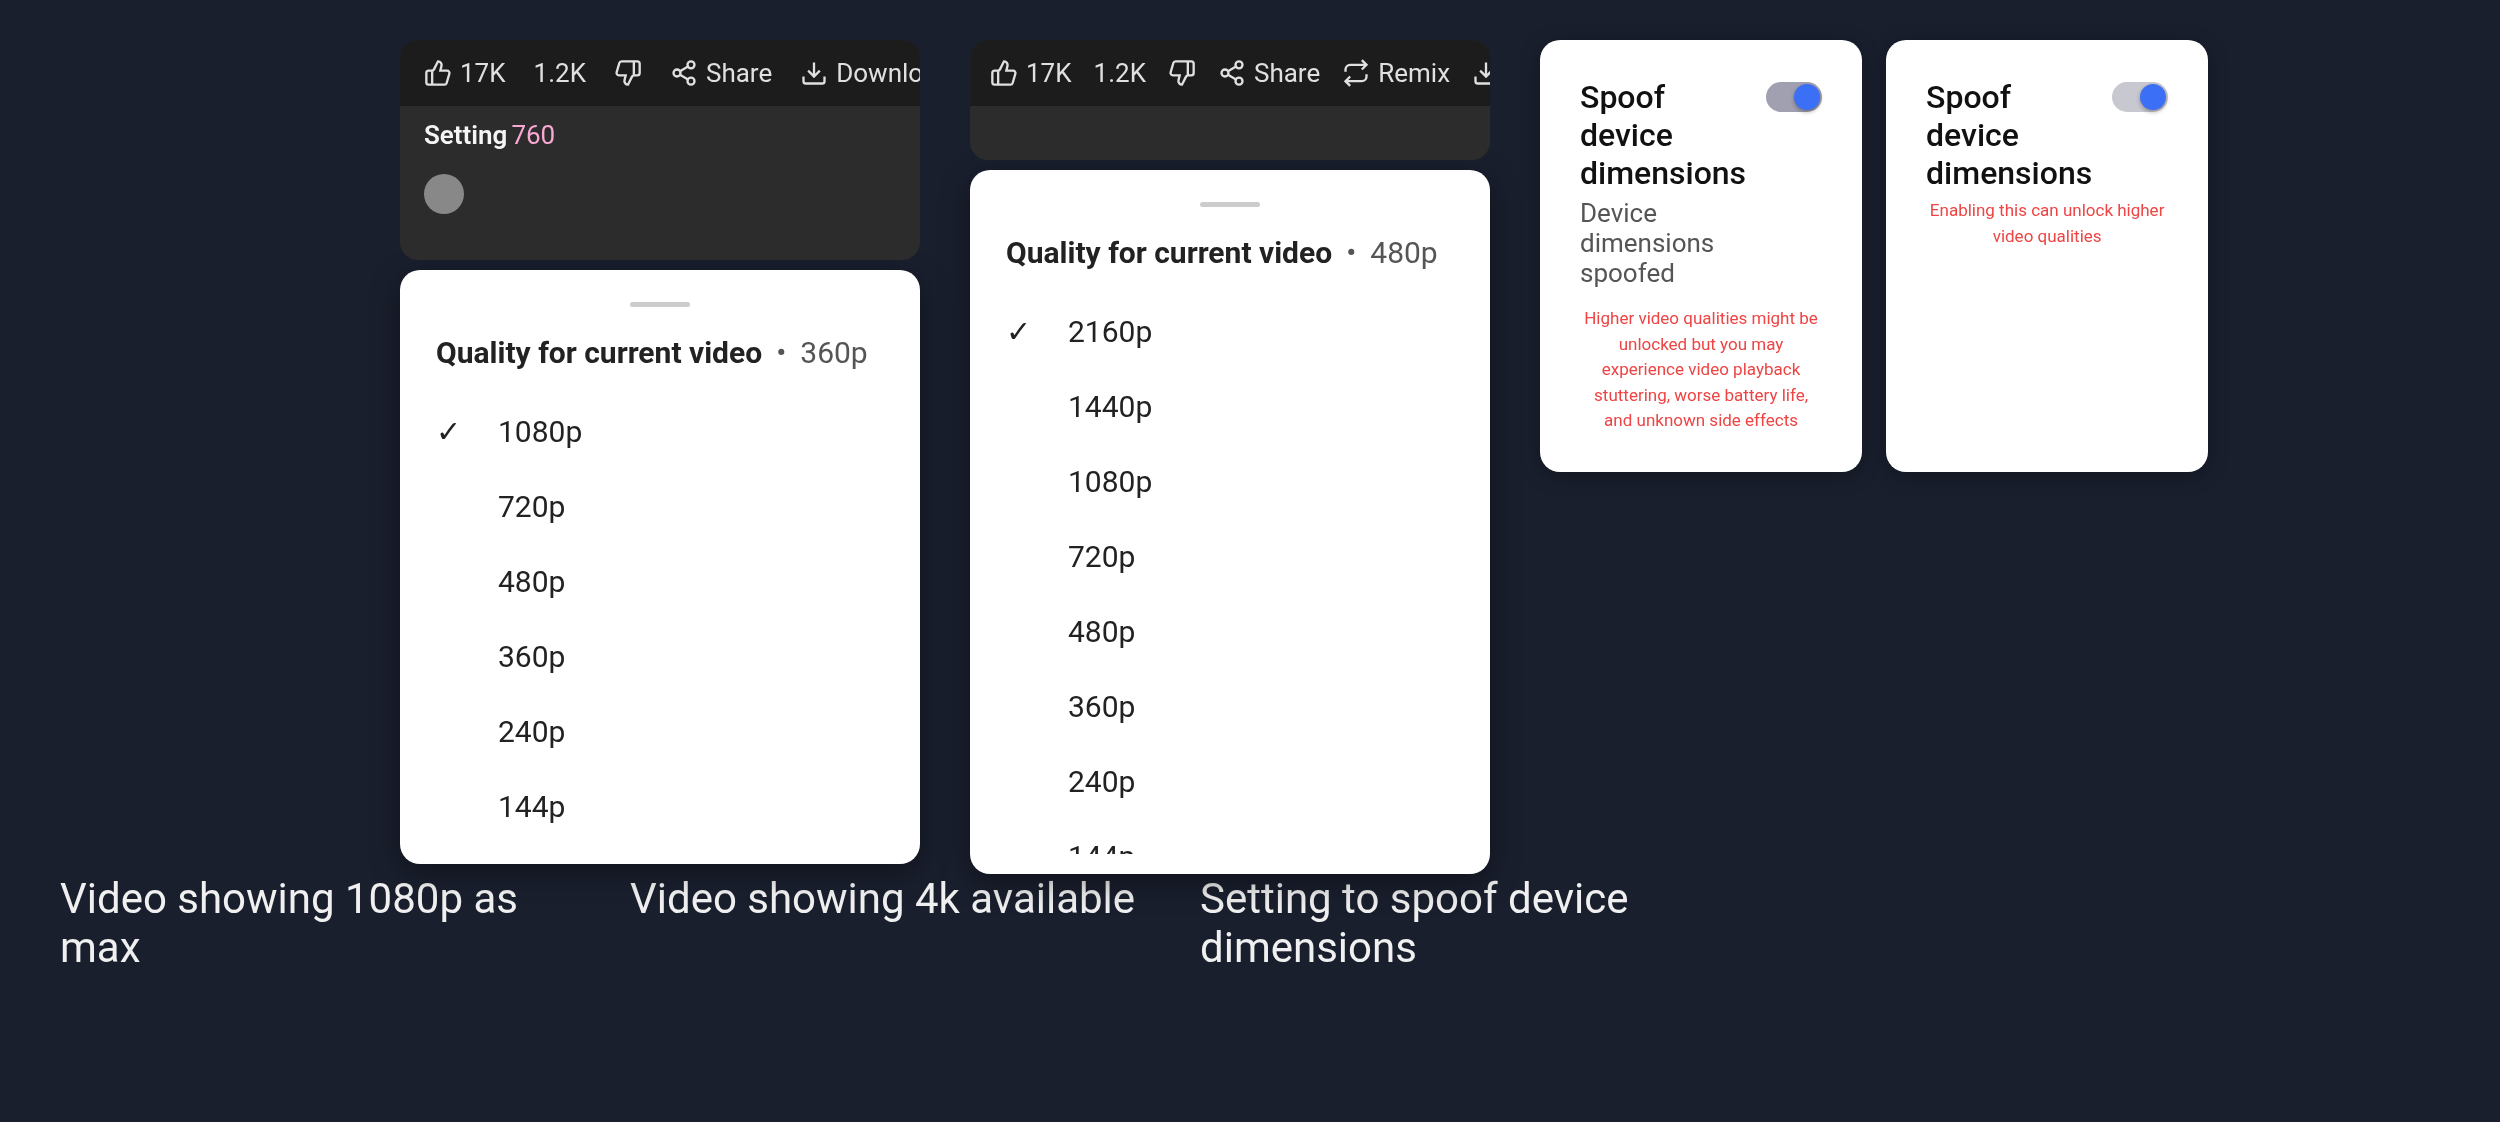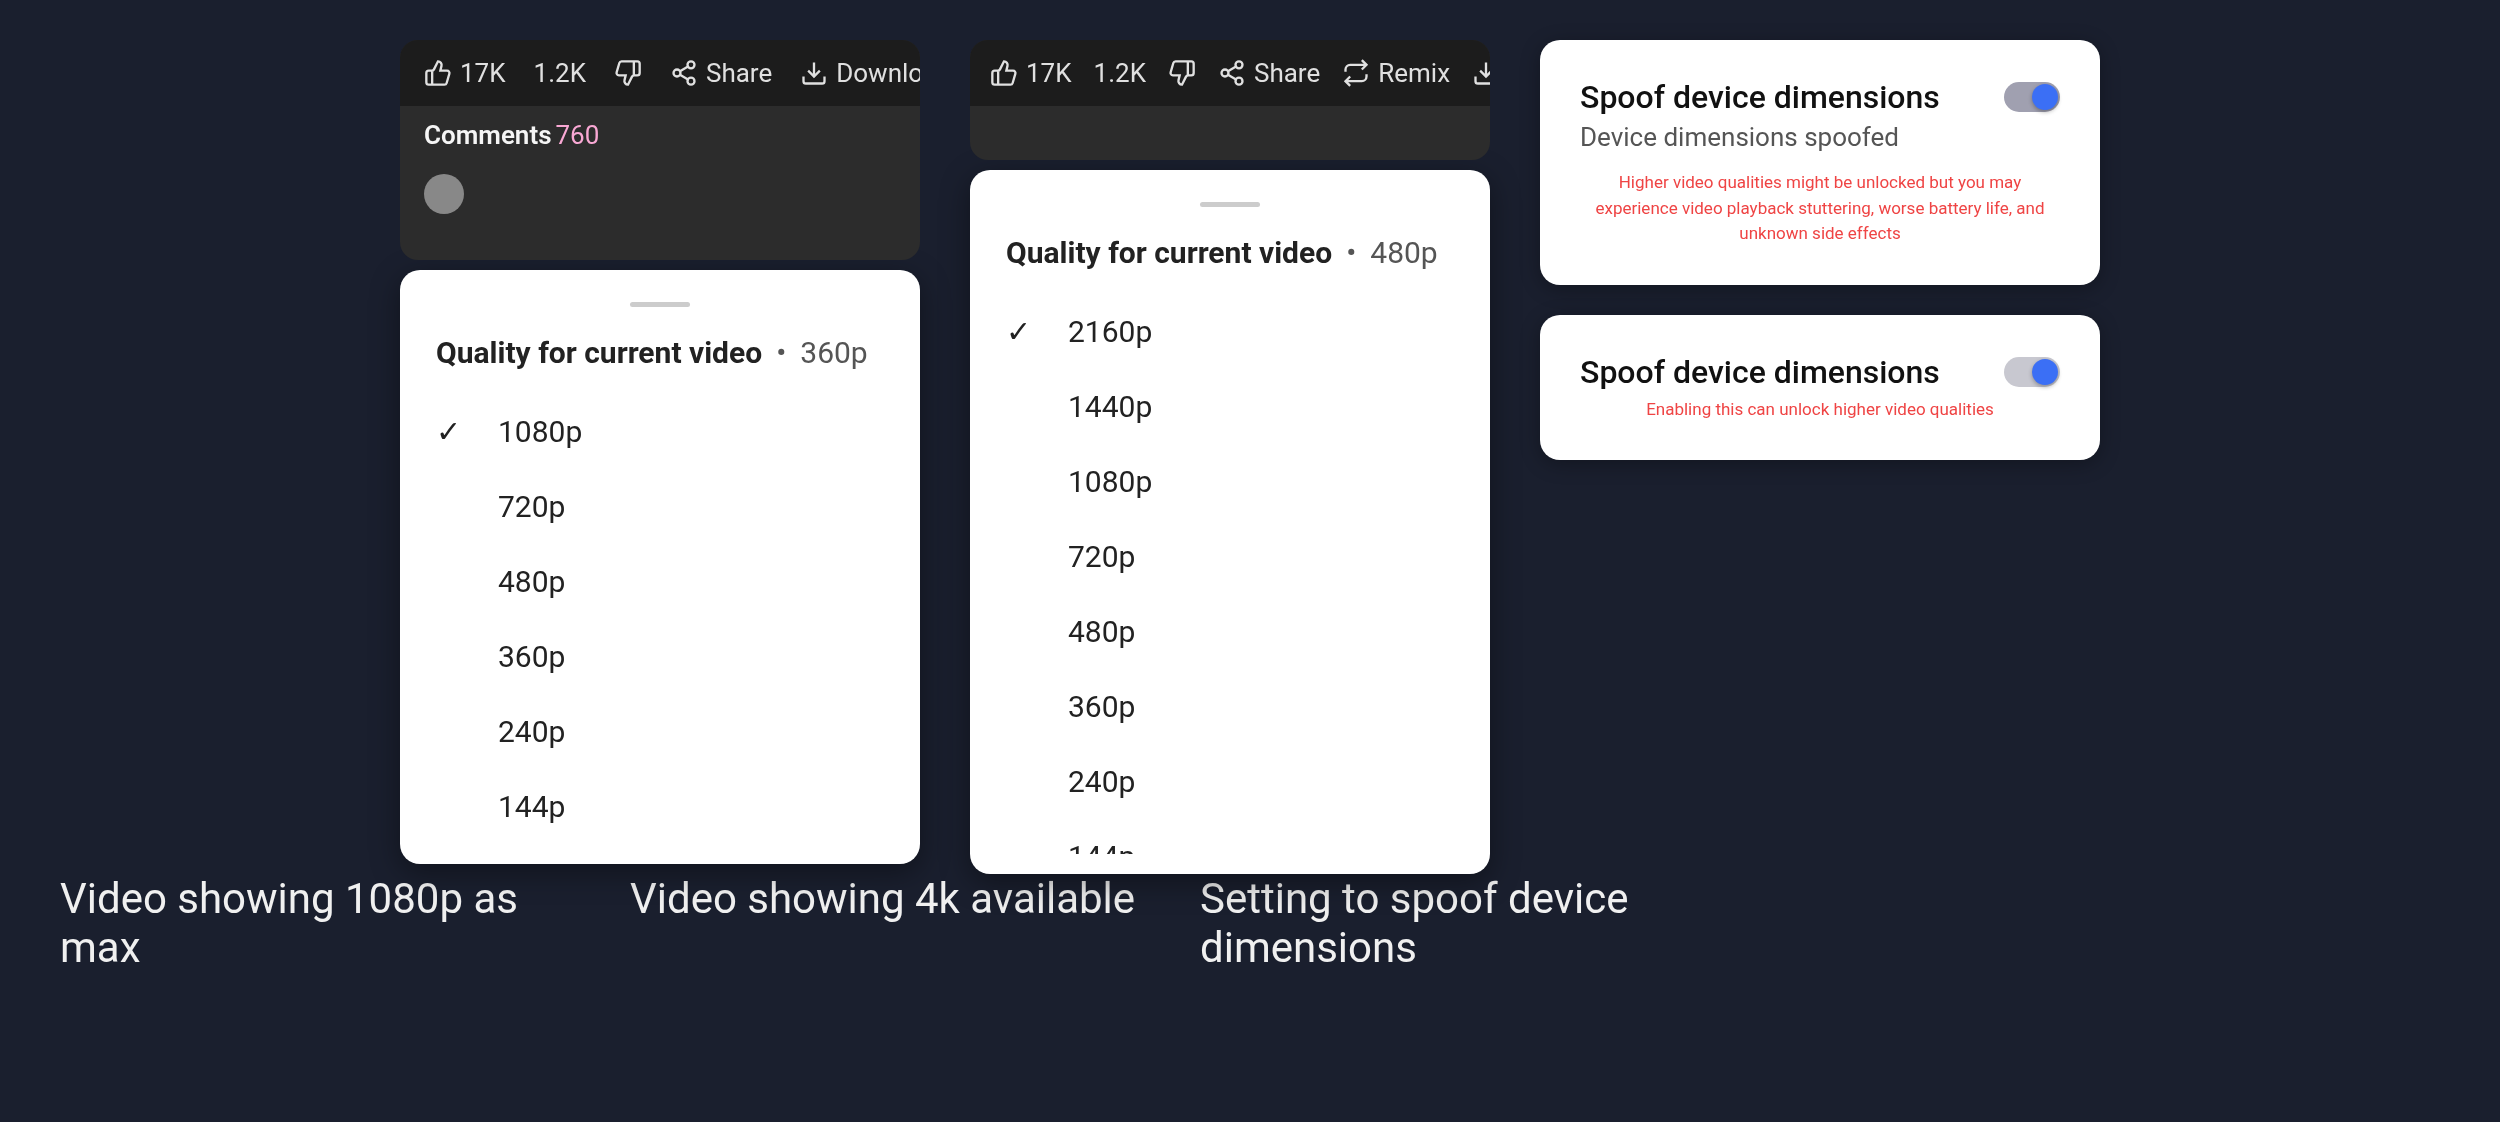--- a/index.html
+++ b/index.html
@@ -189,22 +189,22 @@
       align-items: center;
       gap: 22px;
       padding: 18px 20px;
       background-color: #1c1c1c;
     }
 
     
     .panel-3 {
       width: 560px;
       display: flex;
-      flex-direction: column;
-      gap: 30px;
+      flex-direction: row;
+      gap: 24px;
     }
 
     .spoof-card {
       background: #ffffff;
       border-radius: 20px;
       padding: 38px 40px;
       box-shadow: 0 4px 20px rgba(0,0,0,0.3);
     }
 
     .spoof-card-title {
@@ -334,21 +334,21 @@
           <span>Share</span>
         </div>
         <div class="toolbar-btn">
           <svg class="icon-svg" viewBox="0 0 24 24">
             <path d="M21 15v4a2 2 0 01-2 2H5a2 2 0 01-2-2v-4M7 10l5 5 5-5M12 15V3" stroke="#e0e0e0" stroke-width="2" fill="none"></path>
           </svg>
           <span>Download</span>
         </div>
       </div>
       <div class="comments-bar">
-        <span class="comments-label">Comments</span>
+        <span class="comments-label">Setting</span>
         <span class="comments-count">760</span>
       </div>
       <div class="comment-row">
         <div class="avatar-circle"></div>
       </div>
     </div>
 
     <div class="quality-card">
       <div class="quality-card-drag"></div>
       <div class="quality-header">

